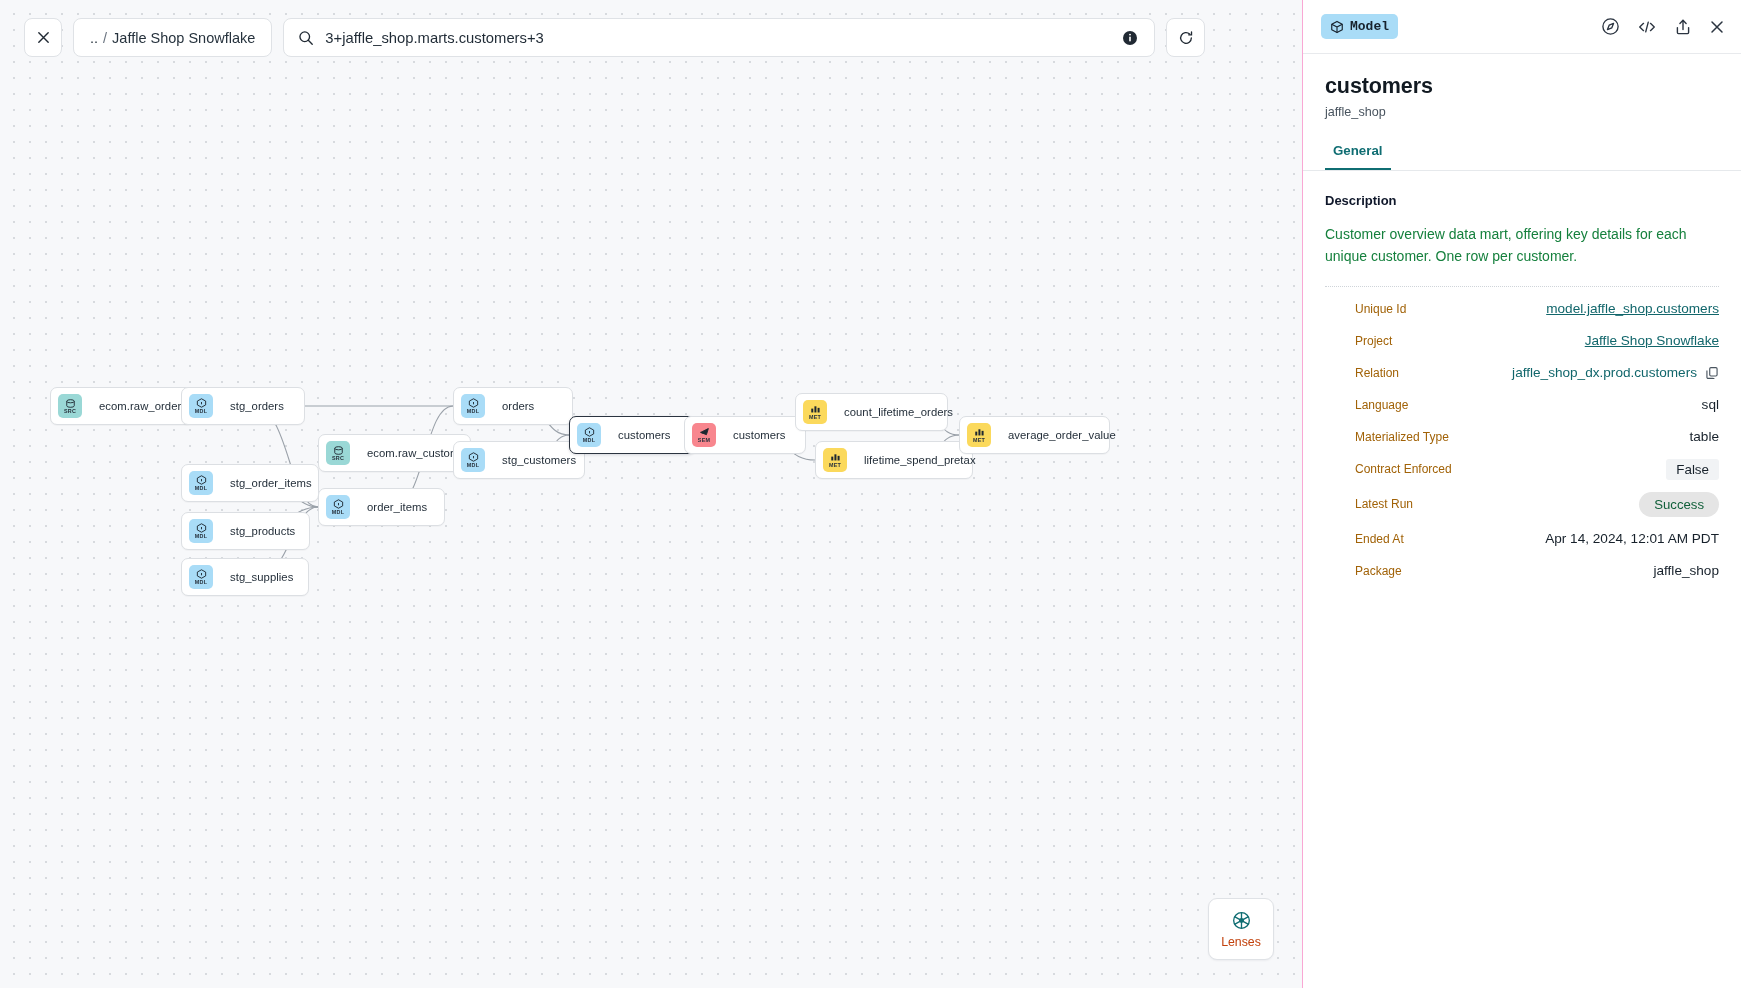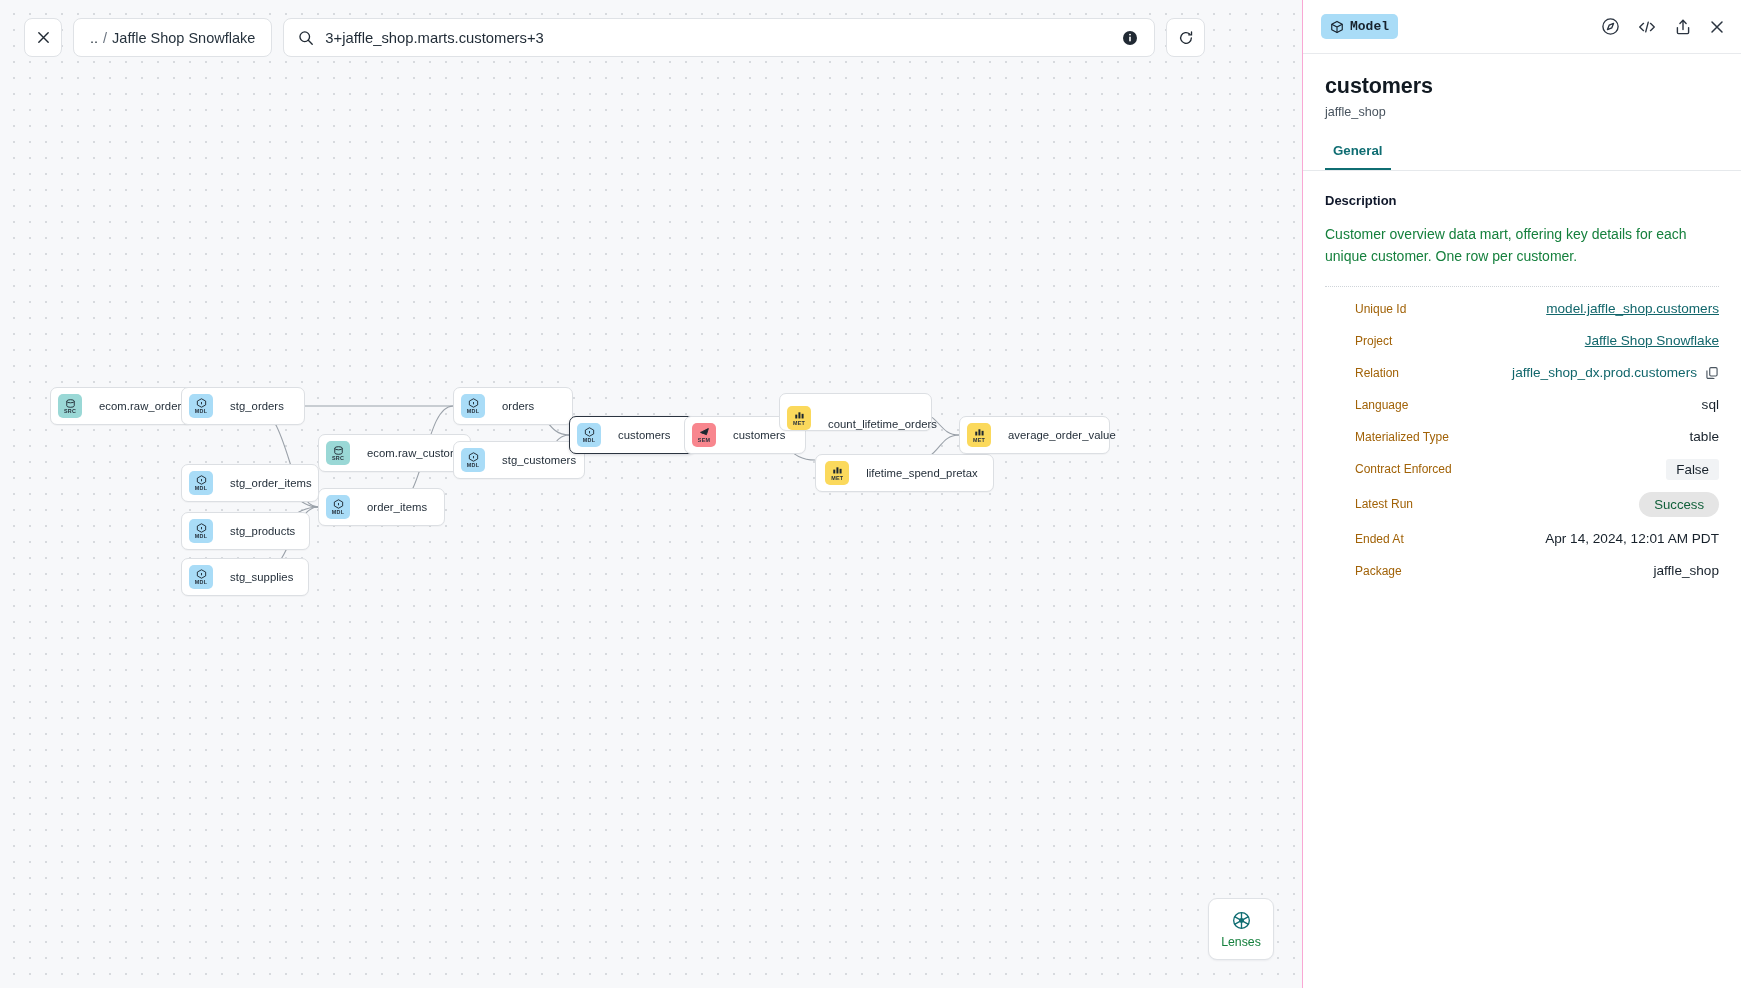--- a/index.html
+++ b/index.html
@@ -72,21 +72,21 @@
   .node-label { font-size: 11.3px; color: #242f3a; white-space: nowrap; letter-spacing: .05px; }
 
   
   .lenses {
     position: absolute; right: 28px; bottom: 28px;
     width: 66px; height: 62px; background: #ffffff;
     border: 1px solid #dfe2e6; border-radius: 9px;
     display: flex; flex-direction: column; align-items: center; justify-content: center; gap: 4px;
     cursor: pointer; box-shadow: 0 1px 2px rgba(16,24,40,.05);
   }
-  .lenses-label { font-size: 12.3px; color: #15803d; }
+  .lenses-label { font-size: 12.3px; color: #c2410c; }
 
   
   .panel {
     width: 439px; height: 988px; background: #fff;
     border-left: 1px solid #f9a8d4;
     display: flex; flex-direction: column; flex: none;
   }
   .panel-top {
     height: 54px; flex: none; display: flex; align-items: center;
     padding: 0 16px 0 18px; border-bottom: 1px solid #e8eaed;
@@ -302,32 +302,32 @@
           <div class="node" style="left: 684px; top: 416px; width: 122px;">
             <span class="node-badge badge-sem">
               <svg width="11" height="10" viewBox="0 0 14 13" fill="none" stroke="#1d2730" stroke-width="1.2" stroke-linejoin="round">
                 <path d="M2 7 L12 2 L9.5 10 Z" fill="#1d2730"></path>
                 <path d="M2 7 L5.6 8.2"></path>
               </svg>
               <span class="badge-tag">SEM</span>
             </span>
             <span class="node-label">customers</span>
           </div>
-          <div class="node" style="left: 779px; top: 393px; width: 153px; align-items: flex-end;">
+          <div class="node" style="left: 795px; top: 393px; width: 153px;">
             <span class="node-badge badge-met">
               <svg width="11" height="10" viewBox="0 0 14 13" fill="none">
                 <rect x="1.5" y="6" width="2.6" height="5" fill="#1d2730"></rect>
                 <rect x="5.6" y="3" width="2.6" height="8" fill="#1d2730"></rect>
                 <rect x="9.7" y="5" width="2.6" height="6" fill="#1d2730"></rect>
               </svg>
               <span class="badge-tag">MET</span>
             </span>
             <span class="node-label">count_lifetime_orders</span>
           </div>
-          <div class="node" style="left: 815px; top: 454px; width: 179px; justify-content: center;">
+          <div class="node" style="left: 815px; top: 441px; width: 158px;">
             <span class="node-badge badge-met">
               <svg width="11" height="10" viewBox="0 0 14 13" fill="none">
                 <rect x="1.5" y="6" width="2.6" height="5" fill="#1d2730"></rect>
                 <rect x="5.6" y="3" width="2.6" height="8" fill="#1d2730"></rect>
                 <rect x="9.7" y="5" width="2.6" height="6" fill="#1d2730"></rect>
               </svg>
               <span class="badge-tag">MET</span>
             </span>
             <span class="node-label">lifetime_spend_pretax</span>
           </div>

